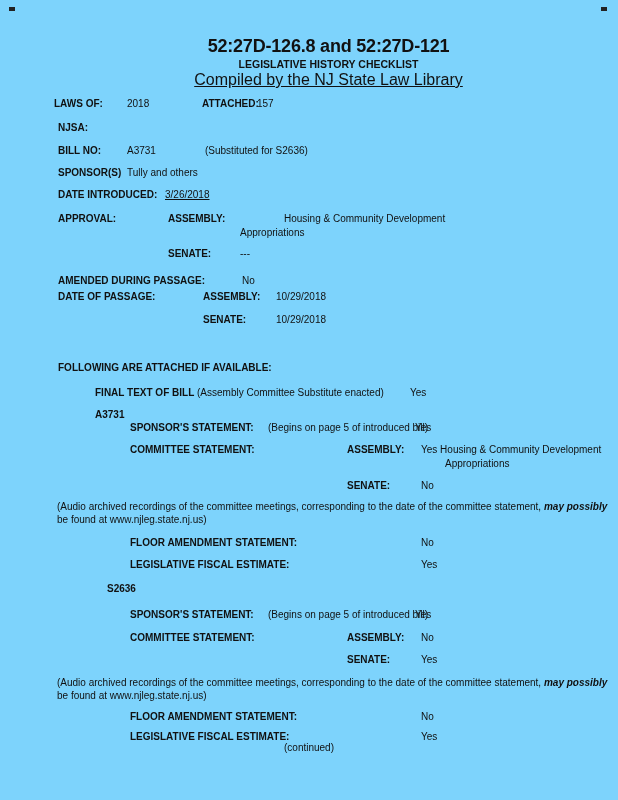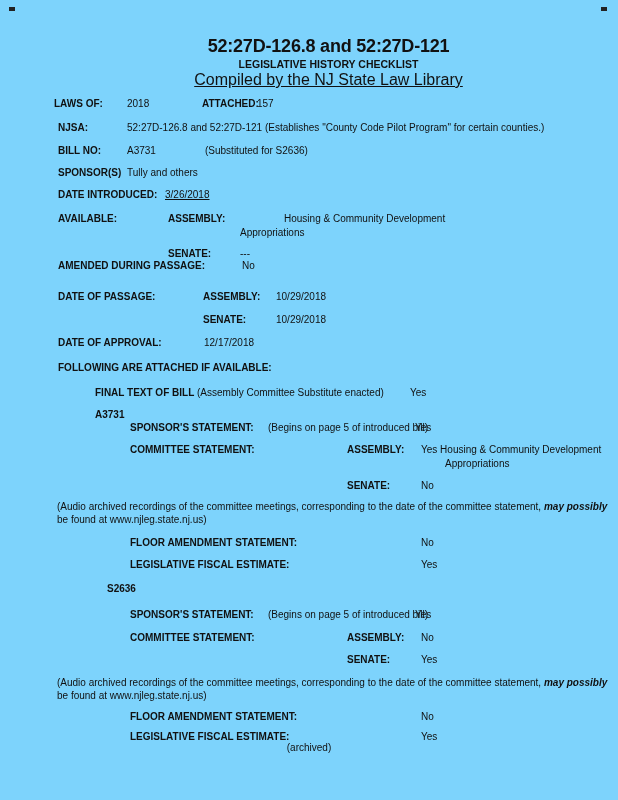--- a/index.html
+++ b/index.html
@@ -36,72 +36,67 @@
 
   <div class="row" style="top:98px;">
     <span class="t b" style="left:54px;">LAWS OF:</span>
     <span class="t" style="left:127px;">2018</span>
     <span class="t b" style="left:202px;">ATTACHED:</span>
     <span class="t" style="left:257px;">157</span>
   </div>
 
   <div class="row" style="top:122px;">
     <span class="t b" style="left:58px;">NJSA:</span>
-    <span class="t" style="left:127px;">52:27D-126.8 and 52:27D-121 (Establishes "County Code Pilot Program" for certain counties.)</span>
   </div>
 
   <div class="row" style="top:145px;">
     <span class="t b" style="left:58px;">BILL NO:</span>
     <span class="t" style="left:127px;">A3731</span>
     <span class="t" style="left:205px;">(Substituted for S2636)</span>
   </div>
 
   <div class="row" style="top:167px;">
     <span class="t b" style="left:58px;">SPONSOR(S)</span>
     <span class="t" style="left:127px;">Tully and others</span>
   </div>
 
   <div class="row" style="top:189px;">
     <span class="t b" style="left:58px;">DATE INTRODUCED:</span>
     <span class="t" style="left:165px;text-decoration:underline;">3/26/2018</span>
   </div>
 
   <div class="row" style="top:213px;">
-    <span class="t b" style="left:58px;">AVAILABLE:</span>
+    <span class="t b" style="left:58px;">APPROVAL:</span>
     <span class="t b" style="left:168px;">ASSEMBLY:</span>
     <span class="t" style="left:240px;margin-left:44px;">Housing &amp; Community Development</span>
   </div>
   <div class="row" style="top:227px;">
     <span class="t" style="left:240px;">Appropriations</span>
   </div>
 
   <div class="row" style="top:248px;">
     <span class="t b" style="left:168px;">SENATE:</span>
     <span class="t" style="left:240px;">---</span>
   </div>
 
-  <div class="row" style="top:260px;">
+  <div class="row" style="top:275px;">
     <span class="t b" style="left:58px;">AMENDED DURING PASSAGE:</span>
     <span class="t" style="left:242px;">No</span>
   </div>
 
   <div class="row" style="top:291px;">
     <span class="t b" style="left:58px;">DATE OF PASSAGE:</span>
     <span class="t b" style="left:203px;">ASSEMBLY:</span>
     <span class="t" style="left:276px;">10/29/2018</span>
   </div>
   <div class="row" style="top:314px;">
     <span class="t b" style="left:203px;">SENATE:</span>
     <span class="t" style="left:276px;">10/29/2018</span>
   </div>
 
-  <div class="row" style="top:337px;">
-    <span class="t b" style="left:58px;">DATE OF APPROVAL:</span>
-    <span class="t" style="left:204px;">12/17/2018</span>
-  </div>
 
   <div class="row" style="top:362px;">
     <span class="t b" style="left:58px;">FOLLOWING ARE ATTACHED IF AVAILABLE:</span>
   </div>
 
   <div class="row" style="top:387px;">
     <span class="t" style="left:95px;"><span class="b">FINAL TEXT OF BILL</span><span> (Assembly Committee Substitute enacted)</span></span>
     <span class="t" style="left:410px;">Yes</span>
   </div>
 
@@ -174,16 +169,16 @@
   <div class="row" style="top:711px;">
     <span class="t b" style="left:130px;">FLOOR AMENDMENT STATEMENT:</span>
     <span class="t" style="left:421px;">No</span>
   </div>
   <div class="row" style="top:731px;">
     <span class="t b" style="left:130px;">LEGISLATIVE FISCAL ESTIMATE:</span>
     <span class="t" style="left:421px;">Yes</span>
   </div>
 
   <div class="row" style="top:742px;">
-    <span class="t center">(archived)</span>
+    <span class="t center">(continued)</span>
   </div>
 
 </div>
 
 </body></html>

